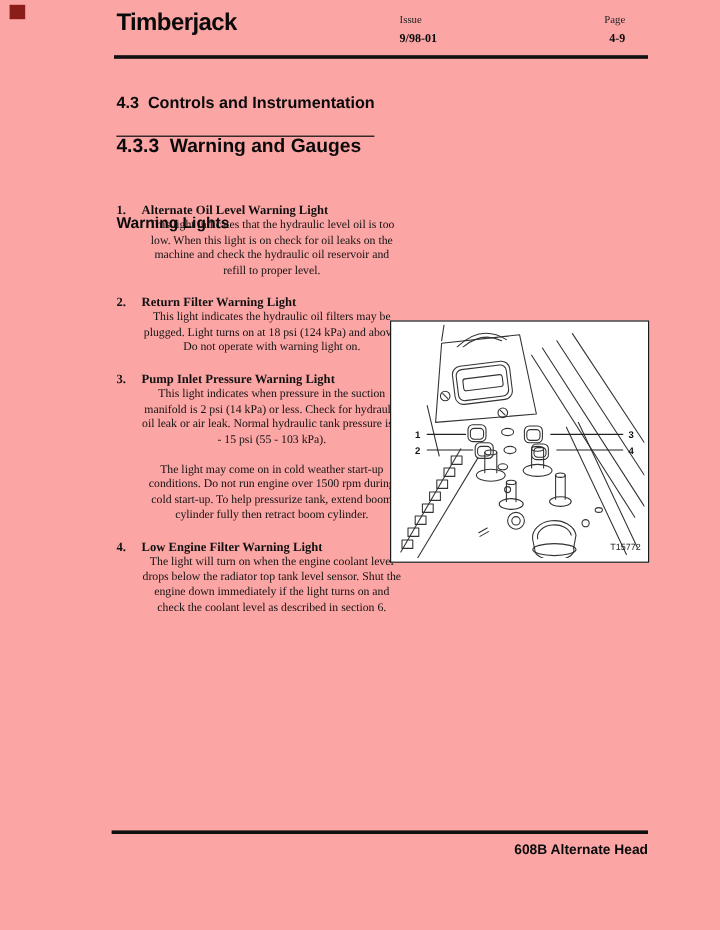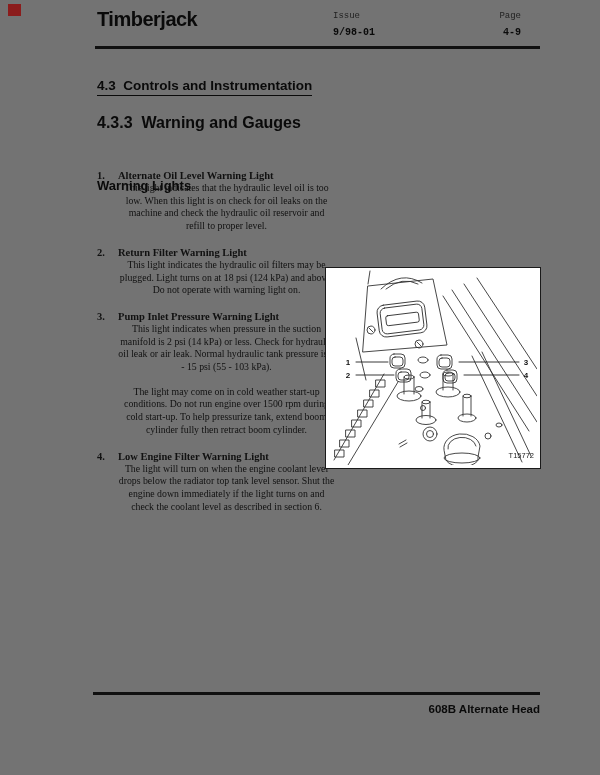--- a/index.html
+++ b/index.html
@@ -1,35 +1,35 @@
 <!DOCTYPE html>
 <html><head>
 <meta charset="utf-8">
 <style>
   html,body{margin:0;padding:0;background:#ffffff;}
-  .page{position:relative;width:600px;height:775px;background:#737373;overflow:hidden;
+  .page{position:relative;width:600px;height:775px;background:#fca5a5;overflow:hidden;
         font-family:"Liberation Serif",serif;color:#111;}
 
   .red-square{position:absolute;left:8px;top:4px;width:13px;height:12px;}
 
   .brand{position:absolute;left:97px;top:8px;font-family:"Liberation Sans",sans-serif;
          font-weight:bold;font-size:20px;letter-spacing:-0.5px;color:#0a0a0a;}
-  .hdr-col{position:absolute;top:11px;font-family:Liberation Mono, monospace;}
+  .hdr-col{position:absolute;top:11px;font-family:Liberation Serif, serif;}
   .hdr-col .lbl{font-size:9px;color:#222;}
   .hdr-col .val{font-size:10px;font-weight:bold;margin-top:6px;color:#0a0a0a;}
   .col-issue{left:333px;width:50px;text-align:left;}
   .col-page{left:441px;width:80px;text-align:right;}
 
   .rule{position:absolute;background:#101010;}
   .rule-top{left:95px;top:46px;width:445px;height:3px;}
   .rule-bottom{left:93px;top:692px;width:447px;height:3px;}
 
   .h1{position:absolute;left:97px;top:78px;font-family:"Liberation Sans",sans-serif;
       font-weight:bold;font-size:13.5px;color:#0a0a0a;white-space:pre;
-      border-bottom:1.6px solid #0a0a0a;padding-bottom:2px;}
+      border-bottom:1.6px solid #0a0a0a;padding-bottom:20px;}
   .h2{position:absolute;left:97px;top:114px;font-family:"Liberation Sans",sans-serif;
       font-weight:bold;font-size:16px;color:#0a0a0a;white-space:pre;}
   .h3{position:absolute;left:97px;top:146px;font-family:"Liberation Sans",sans-serif;
       font-weight:bold;font-size:13px;color:#0a0a0a;margin-top:32px;}
 
   .list{position:absolute;left:97px;top:169px;width:238px;}
   .item{display:flex;margin-bottom:13px;}
   .item .num{width:21px;flex:0 0 21px;font-weight:bold;font-size:10.5px;line-height:13px;}
   .item .content{flex:1;}
   .item .title{font-weight:bold;font-size:10.5px;line-height:13px;}

